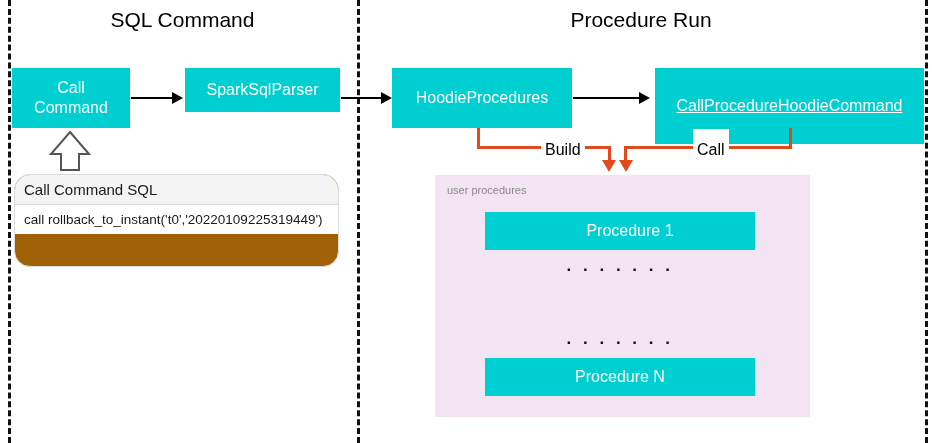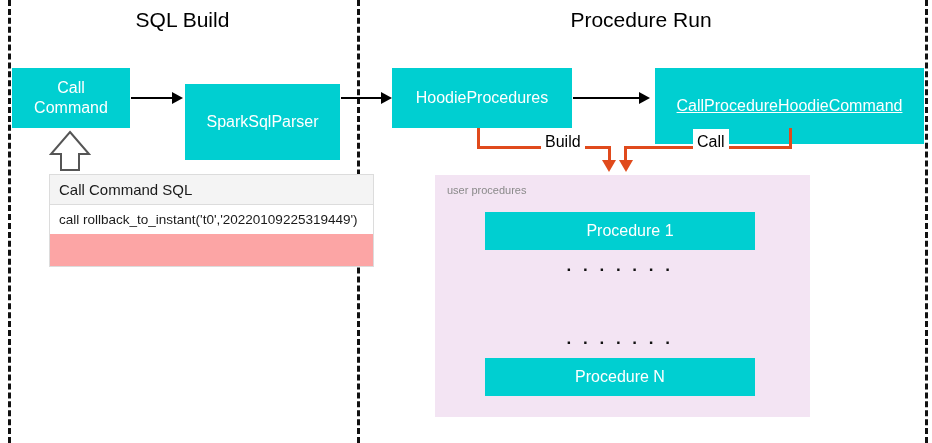--- a/index.html
+++ b/index.html
@@ -69,26 +69,25 @@
   }
 
   
   .hollow-arrow {
     position: absolute;
   }
 
   
   .sql-table {
     position: absolute;
-    background: #fca5a5;
+    background: #a16207;
     border: 1px solid #dcdcdc;
-    border-radius: 0;
+    border-radius: 16px;
     box-sizing: border-box;
     overflow: hidden;
-    margin-left: 35px;
   }
   .sql-row {
     box-sizing: border-box;
     padding: 5px 9px;
     font-size: 13.5px;
     color: #1a1a1a;
     white-space: nowrap;
     display: flex;
     align-items: center;
   }
@@ -115,21 +114,21 @@
     width: 0; height: 0;
     border-left: 7px solid transparent;
     border-right: 7px solid transparent;
     border-top: 12px solid #E04A1C;
   }
   .conn-label {
     position: absolute;
     font-size: 16px;
     color: #000000;
     background: #ffffff;
-    padding: 4px 4px;
+    padding: 12px 4px;
     white-space: nowrap;
   }
 
   
   #procedures-panel {
     position: absolute;
     background: #F3E4F3;
     box-sizing: border-box;
   }
   #procedures-panel-label {
@@ -162,32 +161,32 @@
 </style>
 </head>
 <body>
 
 <div id="canvas">
 
   <div class="divider" id="div-left"></div>
   <div class="divider" id="div-mid"></div>
   <div class="divider" id="div-right"></div>
 
-  <div class="section-title" style="left:8px; top:8px; width:349px;">SQL Build</div>
+  <div class="section-title" style="left:8px; top:8px; width:349px;">SQL Command</div>
   <div class="section-title" style="left:357px; top:8px; width:568px;">Procedure Run</div>
 
   <div class="box two-line" style="left:12px; top:68px; width:118px; height:60px; flex-direction:column;">
     <span>Call</span>
     <span>Command</span>
   </div>
 
   <div class="arrow-line" style="left:131px; top:97px; width:42px;"></div>
   <div class="arrow-head" style="left:172px; top:92px;"></div>
 
-  <div class="box" style="left:185px; top:84px; width:155px; height:76px;">SparkSqlParser</div>
+  <div class="box" style="left:185px; top:68px; width:155px; height:44px;">SparkSqlParser</div>
 
   <div class="arrow-line" style="left:341px; top:97px; width:42px;"></div>
   <div class="arrow-head" style="left:381px; top:92px;"></div>
 
   <div class="hollow-arrow" style="left:48px; top:130px;">
     <svg width="44" height="42" viewBox="0 0 44 42">
       <polygon points="22,2 41,24 31,24 31,40 13,40 13,24 3,24" fill="#ffffff" stroke="#555555" stroke-width="2"></polygon>
     </svg>
   </div>
 

